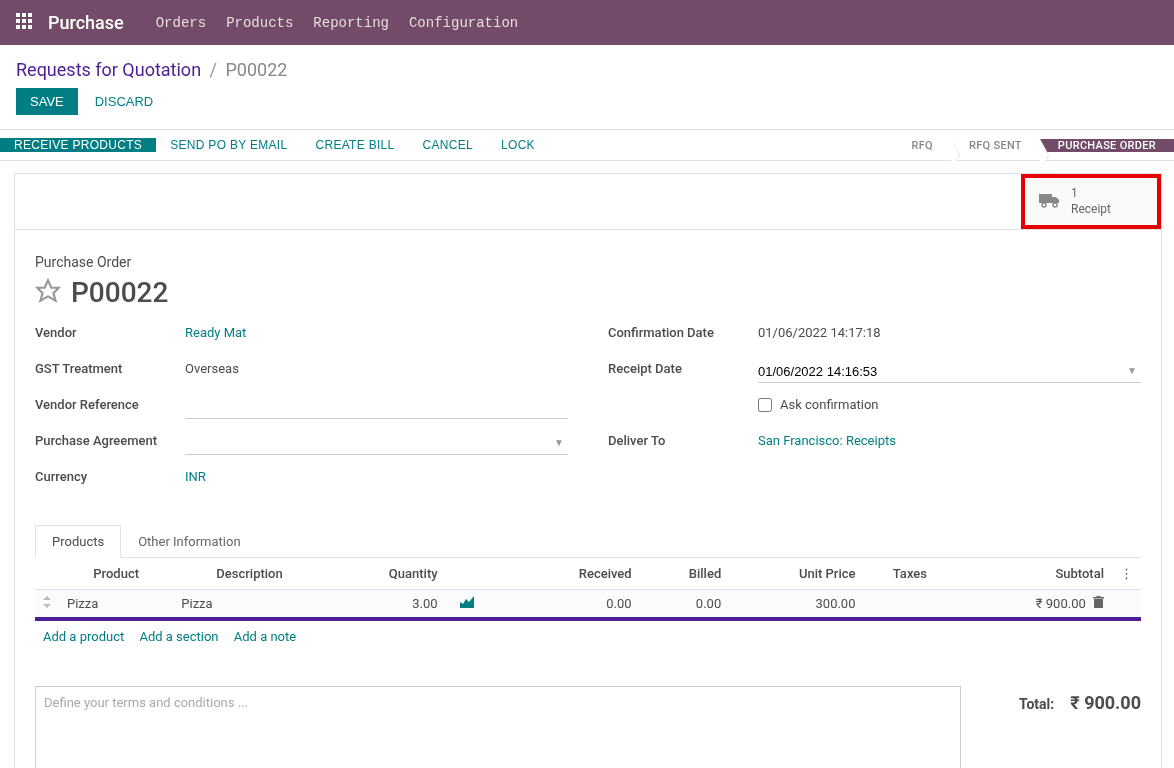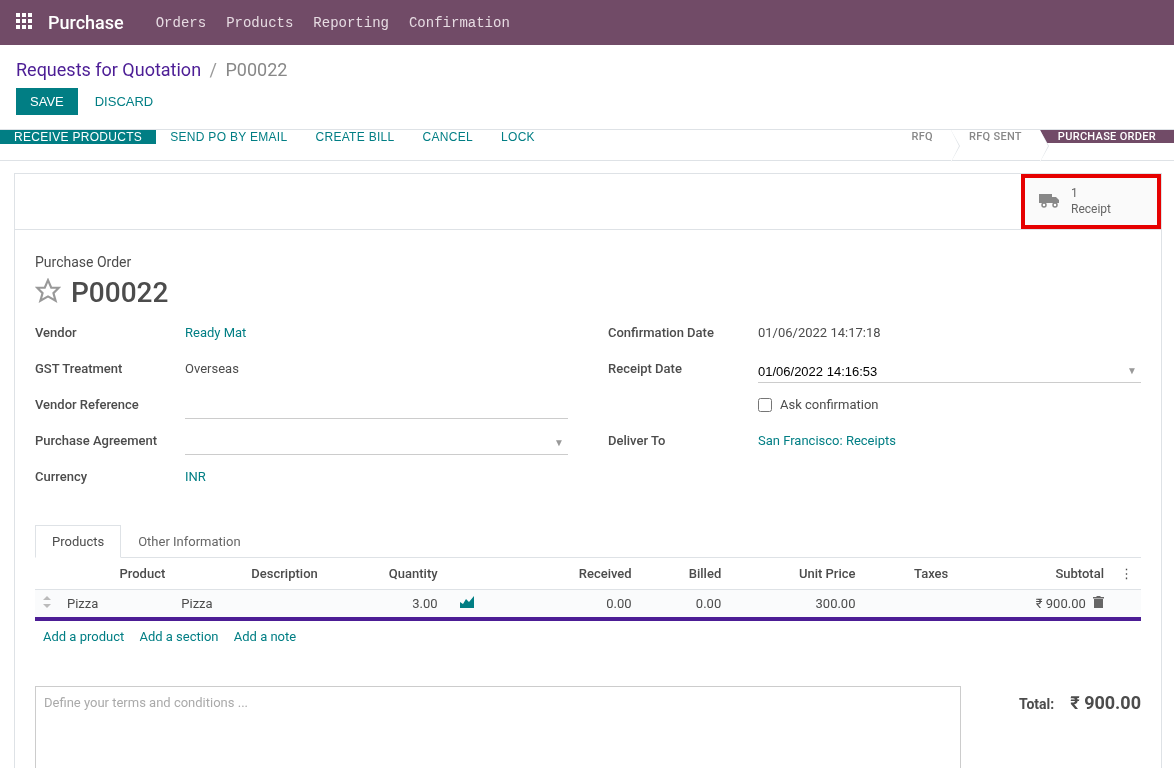--- a/index.html
+++ b/index.html
@@ -23,21 +23,21 @@
 .bc-sep { color: #999; margin: 0 4px; }
 .bc-current { color: #888; }
 
 .action-buttons { display: flex; gap: 13px; align-items: center; padding: 0 16px 14px 16px; }
 .btn-save { background: #017e84; color: #fff; border: none; padding: 6px 14px; font-size: 13px; font-weight: 500; cursor: pointer; }
 .btn-discard { color: #017e84; background: none; border: none; font-size: 13px; font-weight: 500; cursor: pointer; padding: 6px 4px; }
 
 .status-bar {
   display: flex;
   justify-content: space-between;
-  align-items: flex-start;
+  align-items: center;
   border-top: 1px solid #dee2e6;
   border-bottom: 1px solid #dee2e6;
   background: #fff;
   height: 32px;
 }
 .status-left { display: flex; align-items: center; }
 .status-btn { background: #017e84; color: #fff; border: none; padding: 0 14px; font-size: 12px; font-weight: 500; height: 100%; cursor: pointer; letter-spacing: 0.3px; }
 .status-link { color: #017e84; background: none; border: none; padding: 0 14px; font-size: 12px; font-weight: 500; cursor: pointer; letter-spacing: 0.3px; }
 .status-right { display: flex; align-items: stretch; }
 .stage { display: flex; align-items: center; padding: 0 18px; font-size: 11px; background: #fff; color: #888; position: relative; cursor: pointer; letter-spacing: 0.3px; font-weight: 500; }
@@ -100,21 +100,21 @@
 .select-wrap { position: relative; width:100%; }
 .select-caret { position: absolute; right: 4px; top: 4px; color: #999; pointer-events: none; font-size: 10px; }
 .checkbox-row { display: flex; align-items: center; gap: 8px; font-size: 13px; }
 .checkbox-row input { width: 14px; height: 14px; }
 
 .tabs { display: flex; border-bottom: 1px solid #dee2e6; margin-top: 20px; }
 .tab { padding: 8px 16px; font-size: 13px; color: #666; cursor: pointer; border: 1px solid transparent; border-bottom: none; background: #fff; }
 .tab.active { border-color: #dee2e6; border-bottom: 1px solid #fff; margin-bottom: -1px; color: #4c4c4c; }
 
 .grid-table { width: 100%; border-collapse: collapse; margin-top: 0; }
-.grid-table th { text-align: right; padding: 8px 8px; font-size: 13px; font-weight: 500; border-bottom: 1px solid #dee2e6; color: #4c4c4c; }
+.grid-table th { text-align: center; padding: 8px 8px; font-size: 13px; font-weight: 500; border-bottom: 1px solid #dee2e6; color: #4c4c4c; }
 .grid-table th.right { text-align: right; }
 .grid-table td { padding: 6px 8px; font-size: 13px; border-bottom: 4px solid #4c1d95; background: #fafbfc; }
 .grid-table td.right { text-align: right; }
 .row-handle { color: #bbb; cursor: grab; width: 16px; text-align: center; }
 .chart-icon { color: #017e84; margin-left: 6px; cursor: pointer; }
 .trash-icon { color: #666; cursor: pointer; margin-left: 4px; }
 .ellipsis-col { width: 16px; text-align: center; color: #666; cursor: pointer; }
 
 .add-links { padding: 8px; font-size: 13px; }
 .add-link { color: #017e84; cursor: pointer; margin-right: 12px; }
@@ -142,21 +142,21 @@
         <rect x="0" y="12" width="4" height="4"></rect>
         <rect x="6" y="12" width="4" height="4"></rect>
         <rect x="12" y="12" width="4" height="4"></rect>
       </svg>
   </span>
   <span class="app-title">Purchase</span>
   <div class="nav-menu">
     <span class="nav-item">Orders</span>
     <span class="nav-item">Products</span>
     <span class="nav-item">Reporting</span>
-    <span class="nav-item">Confirmation</span>
+    <span class="nav-item">Configuration</span>
   </div>
 </div>
 
 <div class="breadcrumb-bar">
   <div class="breadcrumb">
     <span class="bc-link">Requests for Quotation</span>
     <span class="bc-sep">/</span>
     <span class="bc-current">P00022</span>
   </div>
 </div>

